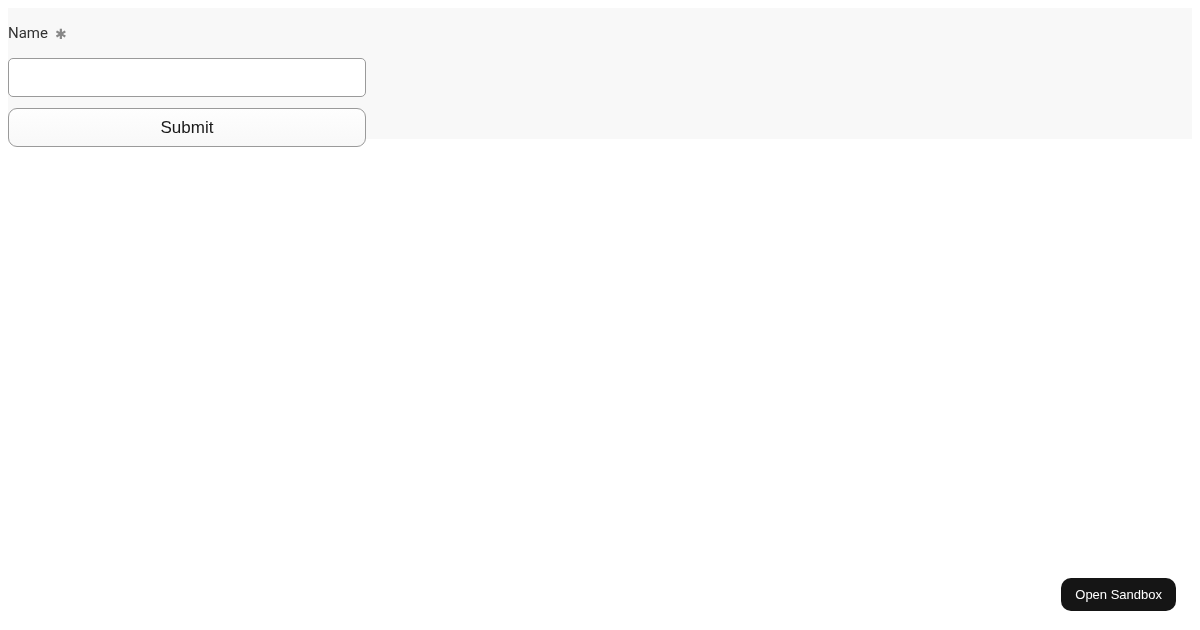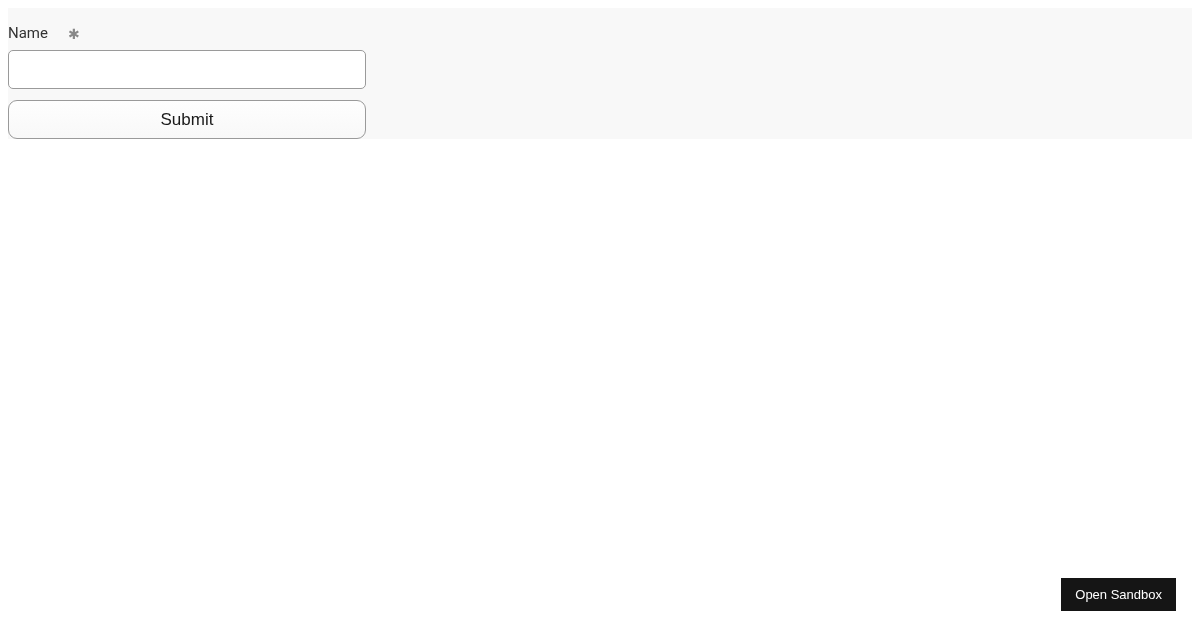--- a/index.html
+++ b/index.html
@@ -20,24 +20,24 @@
       margin-right: 8px;
       background: #f8f8f8;
       padding-top: 16px;
       padding-left: 0;
       height: 131px;
       position: relative;
     }
     .field-label {
       font-size: 15px;
       color: #333;
-      margin-bottom: 8px;
+      margin-bottom: 16px;
       display: flex;
       align-items: center;
-      gap: 20px;
+      gap: 7px;
       padding-left: 0;
     }
     .required-mark {
       color: #888;
       font-size: 14px;
       position: relative;
       top: 1px;
     }
     .text-input {
       width: 358px;
@@ -61,21 +61,21 @@
       cursor: pointer;
       display: block;
     }
     .open-sandbox {
       position: absolute;
       right: 24px;
       bottom: 19px;
       background: #151515;
       color: #ffffff;
       border: none;
-      border-radius: 0;
+      border-radius: 10px;
       padding: 9px 14px;
       font-size: 13px;
       cursor: pointer;
     }
   </style>
 </head>
 <body>
 
 <div class="form-area">
   <div class="field-label">

